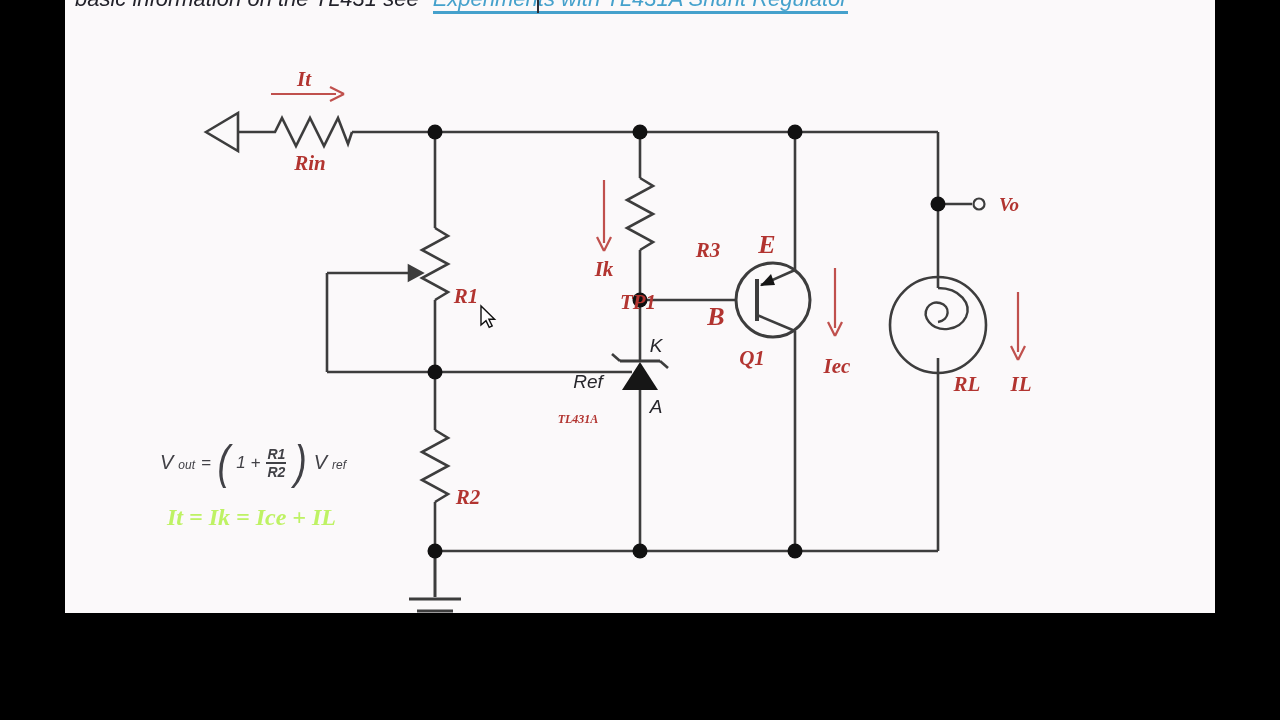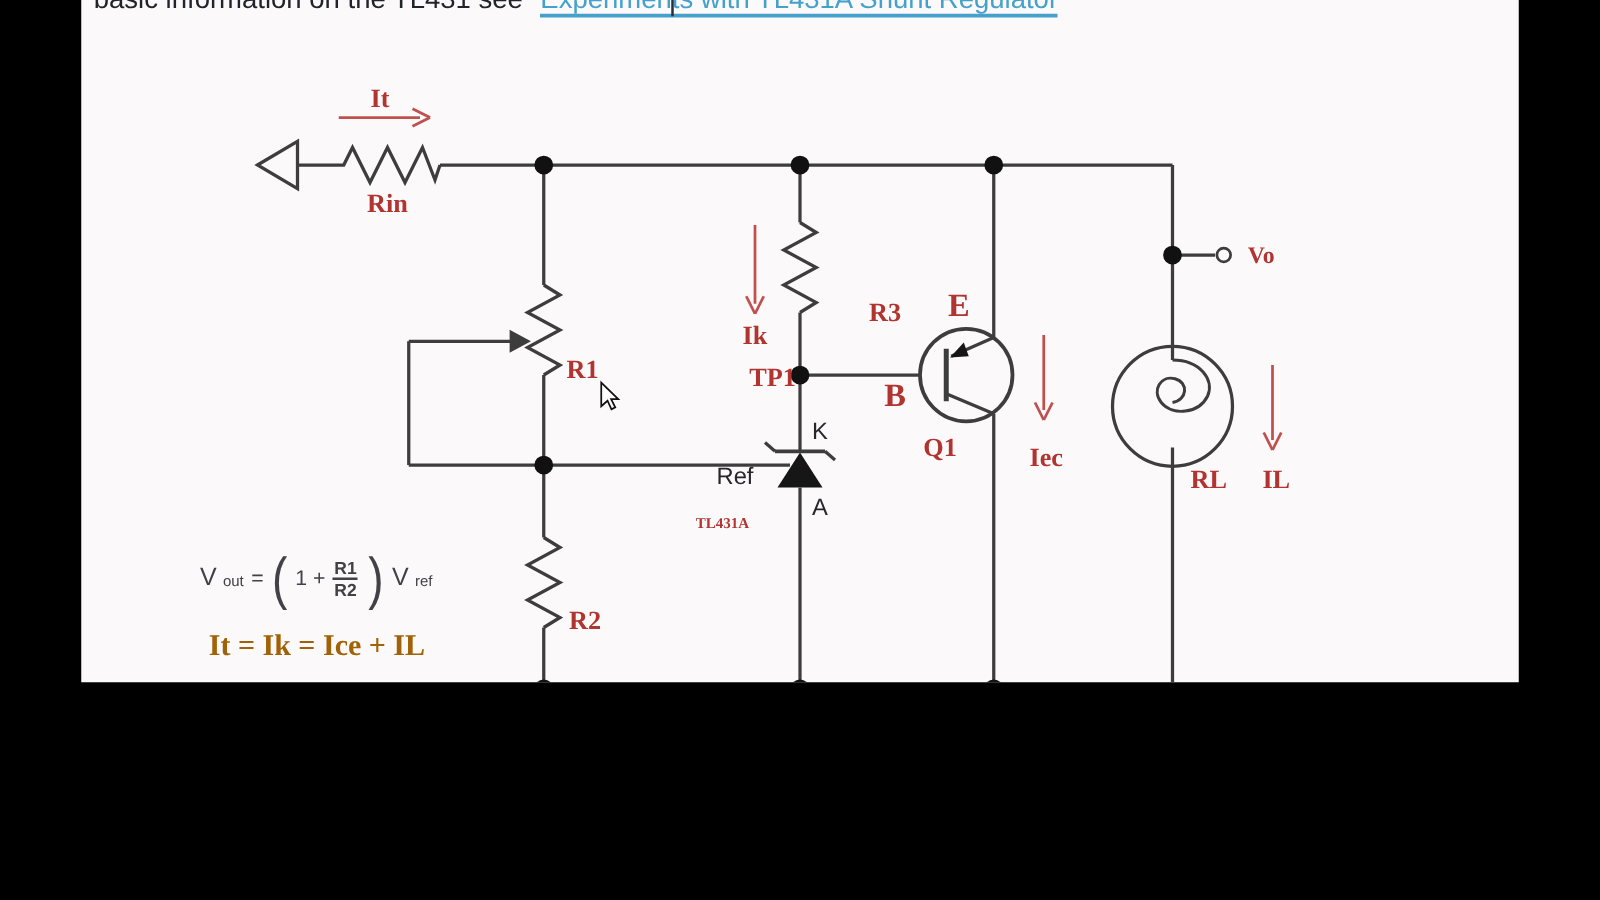--- a/index.html
+++ b/index.html
@@ -1,35 +1,35 @@
 <!DOCTYPE html>
 <html><head>
 <meta charset="utf-8">
 <style>
   html,body{margin:0;padding:0;background:#000;}
-  .stage{position:relative;width:1280px;height:546px;background:#000;overflow:hidden;
-         font-family:"Liberation Sans",sans-serif;}
+  .stage{position:relative;width:1280px;height:613px;background:#000;overflow:hidden;
+         font-family:"Liberation Sans",sans-serif;font-style:italic;}
   .content{position:absolute;left:65px;top:0;width:1150px;height:703px;background:#fbf9fa;}
   .layer{position:absolute;left:0;top:0;width:1280px;height:720px;}
   .topline{position:absolute;left:75px;top:-14px;white-space:nowrap;font-size:22px;color:#23232b;}
   .topline a{color:#45a1cc;text-decoration:none;border-bottom:3px solid #45a1cc;margin-left:14px;cursor:pointer;}
   .caret{position:absolute;left:537px;top:0;width:2px;height:13px;background:#2d2d36;}
   .lbl{position:absolute;transform:translate(-50%,-50%);font-family:"Liberation Serif",serif;
        font-weight:bold;color:#b23430;font-size:21px;white-space:nowrap;}
   .lbl.dark{font-family:"Liberation Sans",sans-serif;font-weight:normal;color:#26262b;font-size:19px;}
   .lbl.big{font-size:26px;}
   .vout{position:absolute;left:160px;top:442px;display:flex;align-items:center;color:#414146;
         font-size:17px;gap:4px;}
   .vout sub{font-size:12px;position:relative;top:2px;left:1px;margin-right:3px;}
   .vout .lead{font-size:20px;}
   .vout .paren{font-size:46px;font-weight:300;line-height:0.9;transform:scaleX(0.8);margin:0 1px;}
   .vout .frac{display:inline-flex;flex-direction:column;align-items:center;font-size:14px;font-weight:bold;line-height:1.15;margin:0 2px;}
   .vout .frac .num{border-bottom:2px solid #414146;padding:0 1px;}
   .cureq{position:absolute;left:167px;top:504px;font-family:"Liberation Serif",serif;
-         font-weight:bold;font-size:24px;color:#a16207;white-space:nowrap;}
+         font-weight:bold;font-size:24px;color:#bef264;white-space:nowrap;}
   .title{position:absolute;left:681px;top:646px;transform:translateX(-50%);
          font-family:"Liberation Serif",serif;font-weight:bold;font-size:31px;color:#cb271c;white-space:nowrap;}
 </style>
 </head>
 <body>
 
 <div class="stage">
   <div class="content"></div>
 
   <div class="topline">
@@ -132,21 +132,21 @@
 
     <path transform="translate(481,306)" d="M0,0 L0,19 L5,14.6 L8.2,21.4 L11.2,19.9 L7.9,13.3 L13.6,13.3 Z" fill="#fff" stroke="#111" stroke-width="1.4"></path>
   </svg>
 
   <div class="lbl" style="left:304px;top:79px;">It</div>
   <div class="lbl" style="left:310px;top:163px;">Rin</div>
   <div class="lbl" style="left:466px;top:296px;">R1</div>
   <div class="lbl" style="left:468px;top:497px;">R2</div>
   <div class="lbl" style="left:668px;top:250px;margin-left:40px;">R3</div>
   <div class="lbl" style="left:604px;top:269px;">Ik</div>
-  <div class="lbl" style="left:618px;top:302px;">TP1</div>
+  <div class="lbl" style="left:638px;top:302px;">TP1</div>
   <div class="lbl dark" style="left:656px;top:346px;">K</div>
   <div class="lbl dark" style="left:588px;top:382px;">Ref</div>
   <div class="lbl dark" style="left:656px;top:407px;">A</div>
   <div class="lbl" style="left:578px;top:419px;font-size:12px;">TL431A</div>
   <div class="lbl big" style="left:767px;top:245px;">E</div>
   <div class="lbl big" style="left:716px;top:317px;">B</div>
   <div class="lbl" style="left:752px;top:358px;">Q1</div>
   <div class="lbl" style="left:837px;top:366px;">Iec</div>
   <div class="lbl" style="left:1009px;top:205px;font-size:19px;">Vo</div>
   <div class="lbl" style="left:967px;top:384px;">RL</div>

